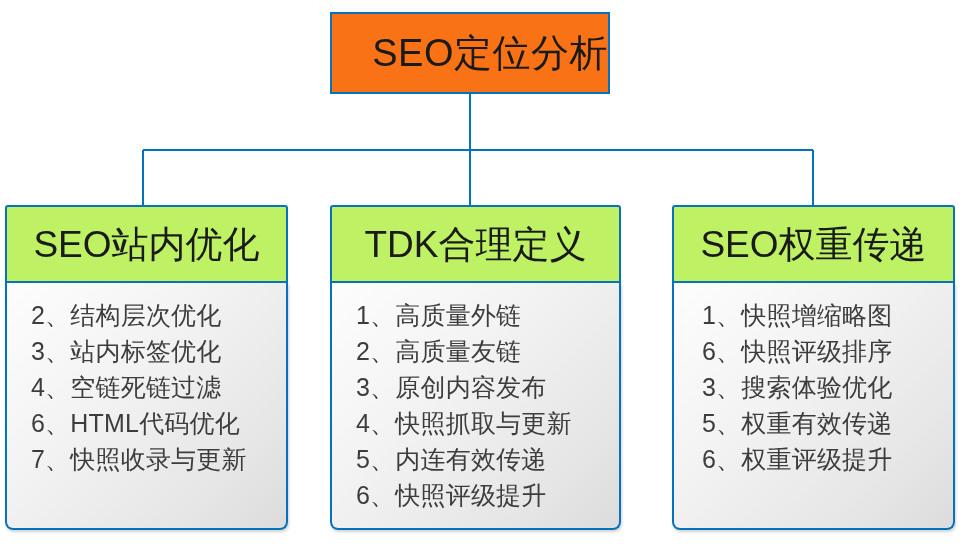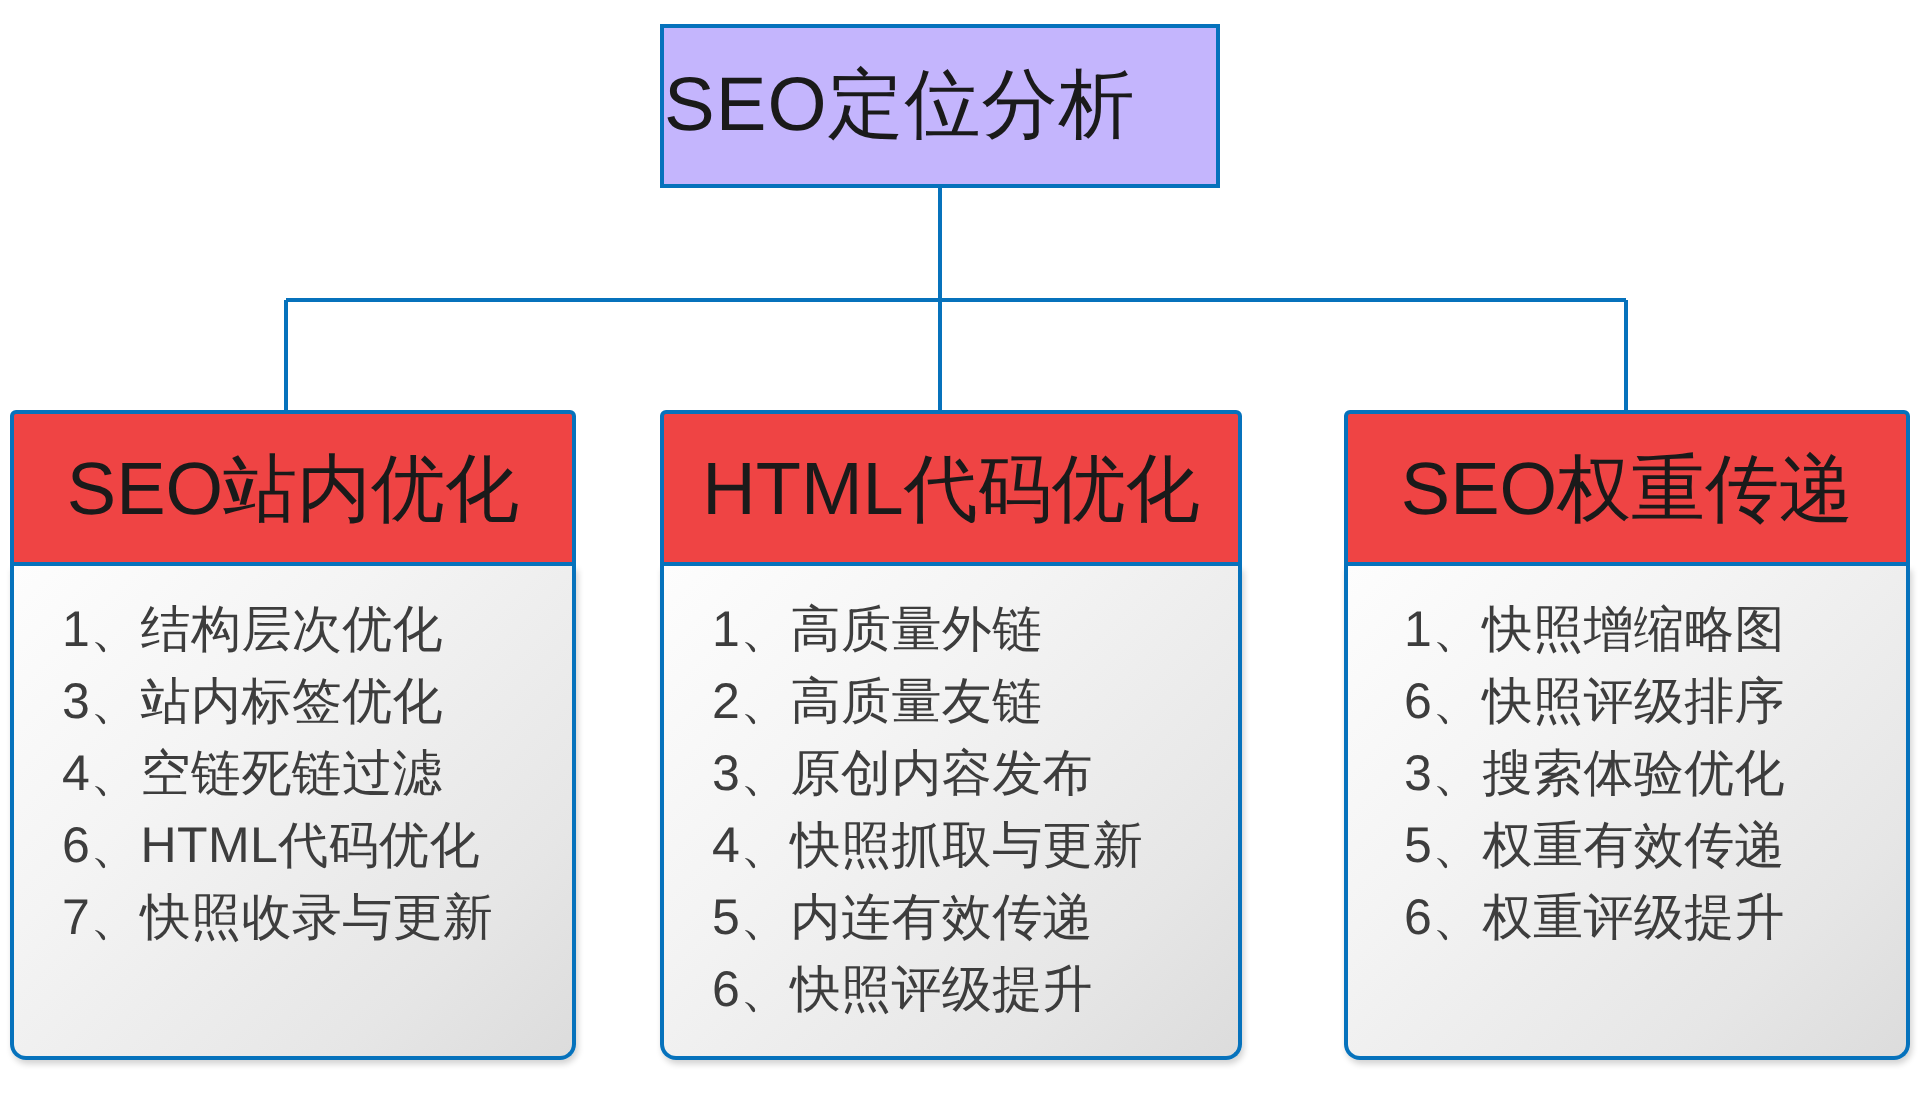--- a/index.html
+++ b/index.html
@@ -33,42 +33,42 @@
 
   
   .root-box {
     position: absolute;
     left: 330px;
     top: 12px;
     width: 280px;
     height: 82px;
     box-sizing: border-box;
     border: 2px solid #0672BC;
-    background: #c4b5fd;
+    background: #f97316;
     display: flex;
     align-items: center;
-    justify-content: flex-start;
+    justify-content: flex-end;
   }
   .root-title {
     font-size: 38px;
     line-height: 1;
     color: #1a1a1a;
     letter-spacing: 0.5px;
     white-space: nowrap;
   }
 
   
   .branch {
     position: absolute;
     top: 205px;
   }
   .branch-head {
     box-sizing: border-box;
     border: 2px solid #0672BC;
-    background: #ef4444;
+    background: #bef264;
     height: 78px;
     display: flex;
     align-items: center;
     justify-content: center;
     border-radius: 3px 3px 0 0;
     position: relative;
     z-index: 2;
   }
   .branch-head-title {
     font-size: 37px;
@@ -126,32 +126,32 @@
   <div class="root-box">
     <div class="root-title">SEO定位分析</div>
   </div>
 
   <div class="branch" id="branch-0">
     <div class="branch-head">
       <div class="branch-head-title">SEO站内优化</div>
     </div>
     <div class="branch-body">
       <ul class="branch-list">
-        <li>1、结构层次优化</li>
+        <li>2、结构层次优化</li>
         <li>3、站内标签优化</li>
         <li>4、空链死链过滤</li>
         <li>6、HTML代码优化</li>
         <li>7、快照收录与更新</li>
       </ul>
     </div>
   </div>
 
   <div class="branch" id="branch-1">
     <div class="branch-head">
-      <div class="branch-head-title">HTML代码优化</div>
+      <div class="branch-head-title">TDK合理定义</div>
     </div>
     <div class="branch-body">
       <ul class="branch-list">
         <li>1、高质量外链</li>
         <li>2、高质量友链</li>
         <li>3、原创内容发布</li>
         <li>4、快照抓取与更新</li>
         <li>5、内连有效传递</li>
         <li>6、快照评级提升</li>
       </ul>

